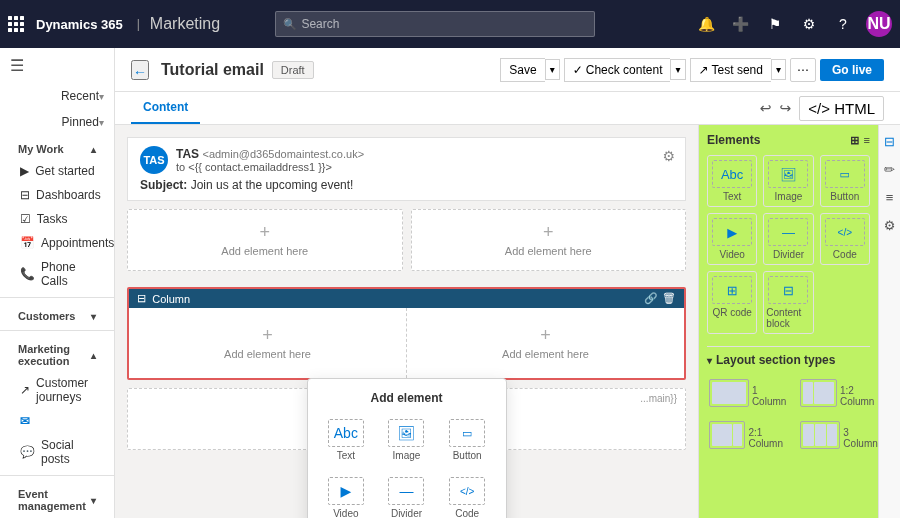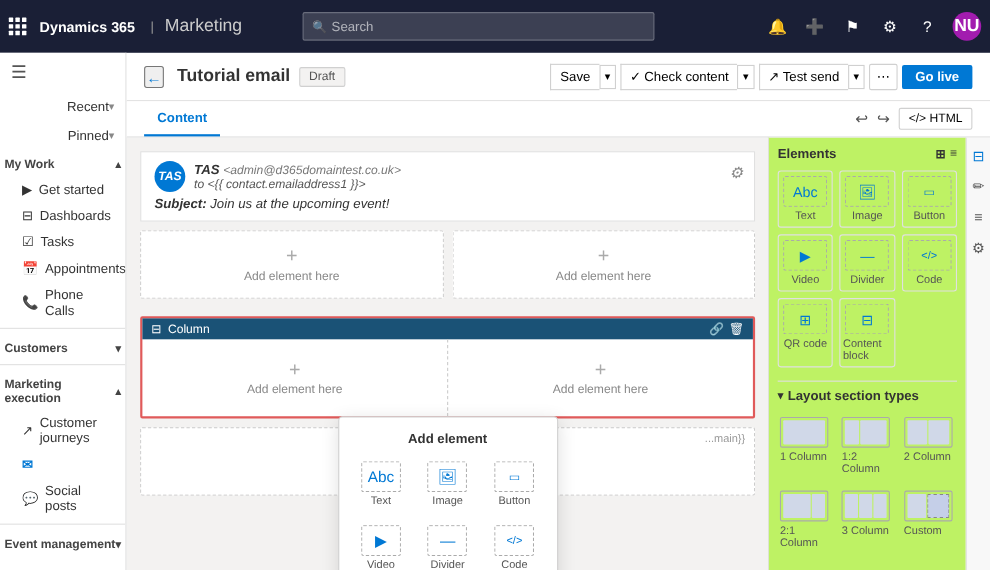--- a/index.html
+++ b/index.html
@@ -29,21 +29,21 @@
     .main-layout { display: flex; height: calc(518px - 40px); }
 
     
     .sidebar { width: 115px; background: #fff; border-right: 1px solid #e0e0e0; overflow-y: auto; flex-shrink: 0; }
     .sidebar-hamburger { padding: 8px 10px; cursor: pointer; color: #555; font-size: 16px; }
     .sidebar-item {
       display: flex; align-items: center; justify-content: flex-end;
       padding: 6px 10px; cursor: pointer; font-size: 12px; color: #333;
     }
     .sidebar-item .chevron { font-size: 10px; color: #888; }
-    .sidebar-group-label { font-size: 11px; font-weight: 600; color: #444; padding: 8px 4px 4px; display: flex; align-items: center; justify-content: space-between; }
+    .sidebar-group-label { font-size: 11px; font-weight: 600; color: #444; padding: 8px 18px 4px; display: flex; align-items: center; justify-content: space-between; }
     .sidebar-group-label .chevron { font-size: 10px; }
     .sidebar-child { padding: 5px 10px 5px 20px; font-size: 12px; cursor: pointer; color: #333; display: flex; align-items: center; gap: 6px; }
     .sidebar-child.active { color: #0078d4; font-weight: 600; }
     .sidebar-divider { height: 1px; background: #e0e0e0; margin: 4px 0; }
 
     
     .content-area { flex: 1; display: flex; flex-direction: column; overflow: hidden; }
 
     
     .page-header {
@@ -60,30 +60,30 @@
     .btn-golive { background: #0078d4; color: #fff; border: none; padding: 4px 12px; font-size: 12px; cursor: pointer; border-radius: 2px; font-weight: 600; }
     .btn-more { border: 1px solid #d0d0d0; background: #fff; padding: 4px 6px; font-size: 12px; cursor: pointer; border-radius: 2px; }
 
     
     .tabs-bar { background: #fff; border-bottom: 1px solid #e0e0e0; padding: 0 16px; display: flex; align-items: center; justify-content: space-between; }
     .tabs { display: flex; gap: 0; }
     .tab { padding: 8px 12px; font-size: 12px; cursor: pointer; color: #555; border-bottom: 2px solid transparent; }
     .tab.active { color: #0078d4; border-bottom: 2px solid #0078d4; font-weight: 600; }
     .tab-actions { display: flex; align-items: center; gap: 8px; }
     .tab-icon-btn { color: #555; font-size: 14px; cursor: pointer; }
-    .tab-html-btn { border: 1px solid #d0d0d0; padding: 3px 8px; font-size: 11px; cursor: pointer; border-radius: 2px; background: #fff; }
+    .tab-html-btn { border: 1px solid #d0d0d0; padding: 3px 8px; font-size: 15px; cursor: pointer; border-radius: 2px; background: #fff; }
 
     
     .canvas-area { flex: 1; display: flex; overflow: hidden; }
     .email-canvas { flex: 1; overflow-y: auto; padding: 12px; background: #f3f2f1; position: relative; }
 
     
     .email-info-bar {
       background: #fff; border: 1px solid #e0e0e0; padding: 8px 12px;
-      margin-bottom: 8px; border-radius: 0; position: relative; font-style: italic;
+      margin-bottom: 8px; border-radius: 0; position: relative;
     }
     .sender-row { display: flex; align-items: center; gap: 8px; margin-bottom: 4px; }
     .sender-avatar { width: 28px; height: 28px; border-radius: 50%; background: #0078d4; color: #fff; font-size: 11px; font-weight: 700; display: flex; align-items: center; justify-content: center; flex-shrink: 0; }
     .sender-info { font-size: 12px; }
     .sender-name { font-weight: 600; }
     .sender-email { color: #777; font-size: 11px; }
     .sender-to { color: #555; font-size: 11px; }
     .gear-icon { position: absolute; right: 10px; top: 10px; color: #888; cursor: pointer; font-size: 14px; }
     .subject-row { font-size: 12px; color: #333; margin-top: 4px; }
 
@@ -125,21 +125,21 @@
     .right-icon-btn.active { color: #0078d4; }
 
     .panel-section { padding: 8px; }
     .panel-section-title { font-size: 12px; font-weight: 600; color: #333; margin-bottom: 8px; display: flex; align-items: center; justify-content: space-between; }
     .elements-grid { display: grid; grid-template-columns: repeat(3, 1fr); gap: 6px; margin-bottom: 12px; }
     .element-item { display: flex; flex-direction: column; align-items: center; gap: 3px; cursor: pointer; padding: 4px 2px; border-radius: 3px; border: 1px solid #e0e0e0; }
     .element-icon { width: 40px; height: 28px; border: 1px dashed #aaa; border-radius: 2px; display: flex; align-items: center; justify-content: center; font-size: 13px; color: #0078d4; }
     .element-label { font-size: 10px; color: #555; }
 
     .layout-grid { display: grid; grid-template-columns: repeat(3, 1fr); gap: 6px; }
-    .layout-item { display: flex; flex-direction: column; align-items: flex-start; gap: 3px; cursor: pointer; padding: 4px 2px; border-radius: 3px; }
+    .layout-item { display: flex; align-items: flex-end; gap: 3px; cursor: pointer; padding: 4px 2px; border-radius: 3px; }
     .layout-icon { width: 44px; height: 28px; border: 1px solid #aaa; border-radius: 2px; display: flex; align-items: center; justify-content: center; font-size: 10px; color: #555; overflow: hidden; }
     .layout-label { font-size: 10px; color: #555; }
 
     
     .li-1col { display: flex; width: 100%; height: 100%; padding: 2px; gap: 1px; }
     .li-1col div { flex: 1; background: #d0d8e8; border-radius: 1px; }
     .li-12col { display: flex; width: 100%; height: 100%; padding: 2px; gap: 1px; }
     .li-12col .c1 { flex: 1; background: #d0d8e8; border-radius: 1px; }
     .li-12col .c2 { flex: 2; background: #d0d8e8; border-radius: 1px; }
     .li-2col { display: flex; width: 100%; height: 100%; padding: 2px; gap: 1px; }

